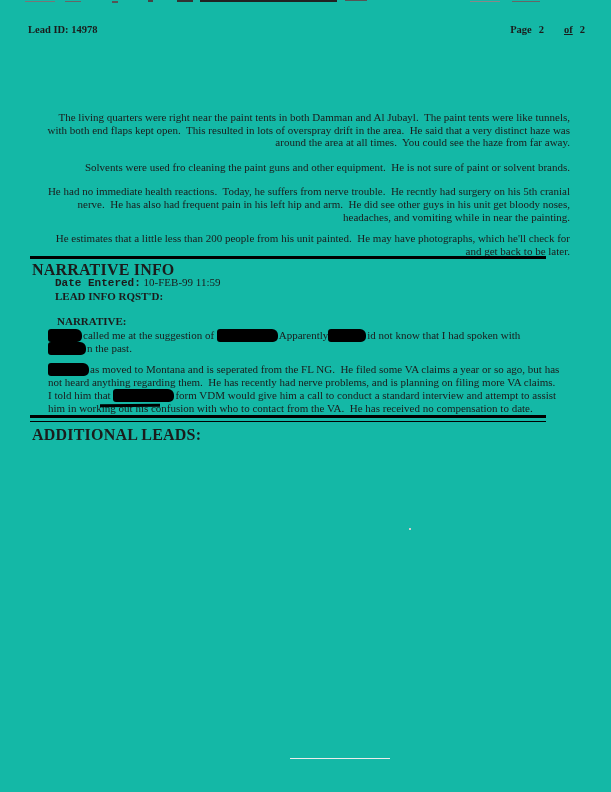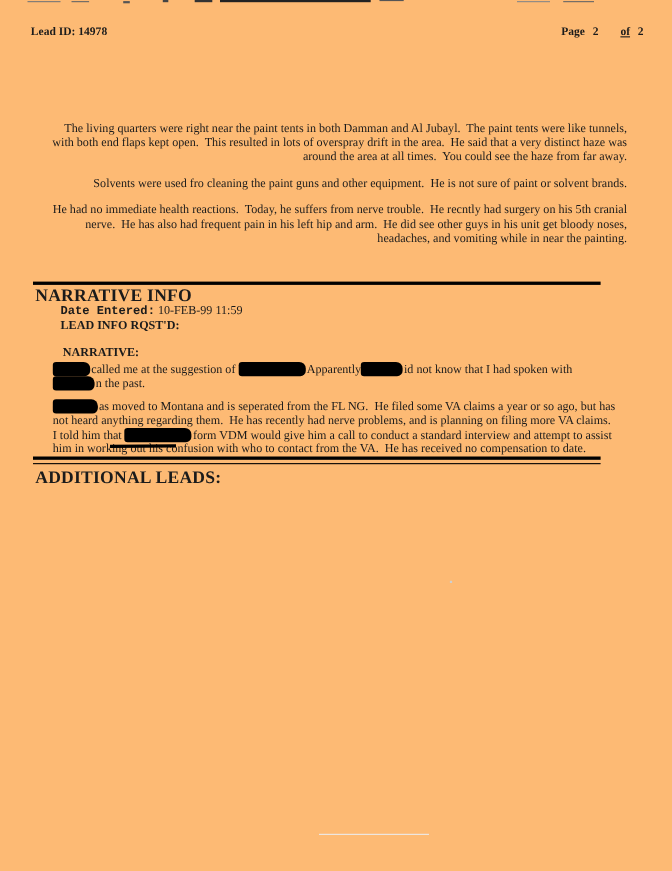--- a/index.html
+++ b/index.html
@@ -1,19 +1,19 @@
 <!DOCTYPE html>
 <html><head>
 <meta charset="utf-8">
 <style>
   html,body{margin:0;padding:0;background:#888;}
   .page{
     position:relative;
     width:611px;height:792px;
-    background:#fdba74;
+    background:#14b8a6;
     font-family:"Liberation Serif", serif;
     color:#1b1b1b;
     overflow:hidden;
   }
   
   .artifact{position:absolute;background:#444;}
   
   .hdr-left{position:absolute;left:28px;top:24px;font-size:10.5px;font-weight:bold;white-space:pre;}
   .hdr-right{position:absolute;right:26px;top:24px;font-size:10.5px;font-weight:bold;white-space:pre;}
   .hdr-right span{margin-left:7px;}
@@ -62,20 +62,21 @@
   <div class="speck" style="left:409px;top:528px;width:2px;height:2px;"></div>
 
   <div class="hdr-left"><span>Lead ID:</span><span> </span><span>14978</span></div>
 
   <div class="hdr-right"><span>Page</span><span>2</span><span style="margin-left:20px;text-decoration:underline;">of</span><span>2</span></div>
 
   <div class="content">
     <p>The living quarters were right near the paint tents in both Damman and Al Jubayl.  The paint tents were like tunnels, with both end flaps kept open.  This resulted in lots of overspray drift in the area.  He said that a very distinct haze was around the area at all times.  You could see the haze from far away.</p>
     <p style="margin-top:12px;">Solvents were used fro cleaning the paint guns and other equipment.  He is not sure of paint or solvent brands.</p>
     <p style="margin-top:12px;">He had no immediate health reactions.  Today, he suffers from nerve trouble.  He recntly had surgery on his 5th cranial nerve.  He has also had frequent pain in his left hip and arm.  He did see other guys in his unit get bloody noses, headaches, and vomiting while in near the painting.</p>
+    <p style="margin-top:9px;">He estimates that a little less than 200 people from his unit painted.  He may have photographs, which he'll check for and get back to be later.</p>
   </div>
 
   <div class="rule-thick" style="top:256px;"></div>
 
   <div class="sect-title" style="top:261px;">NARRATIVE INFO</div>
 
   <div class="field-row" style="top:276px;"><b>Date Entered:</b><span> </span><span>10-FEB-99 11:59</span></div>
 
   <div class="field-row" style="top:290px;font-weight:bold;">LEAD INFO RQST'D:</div>
 

